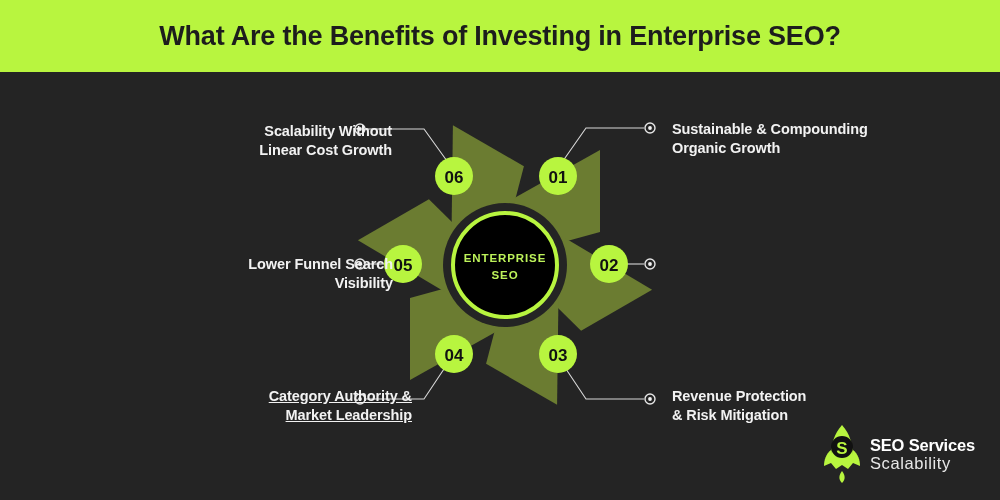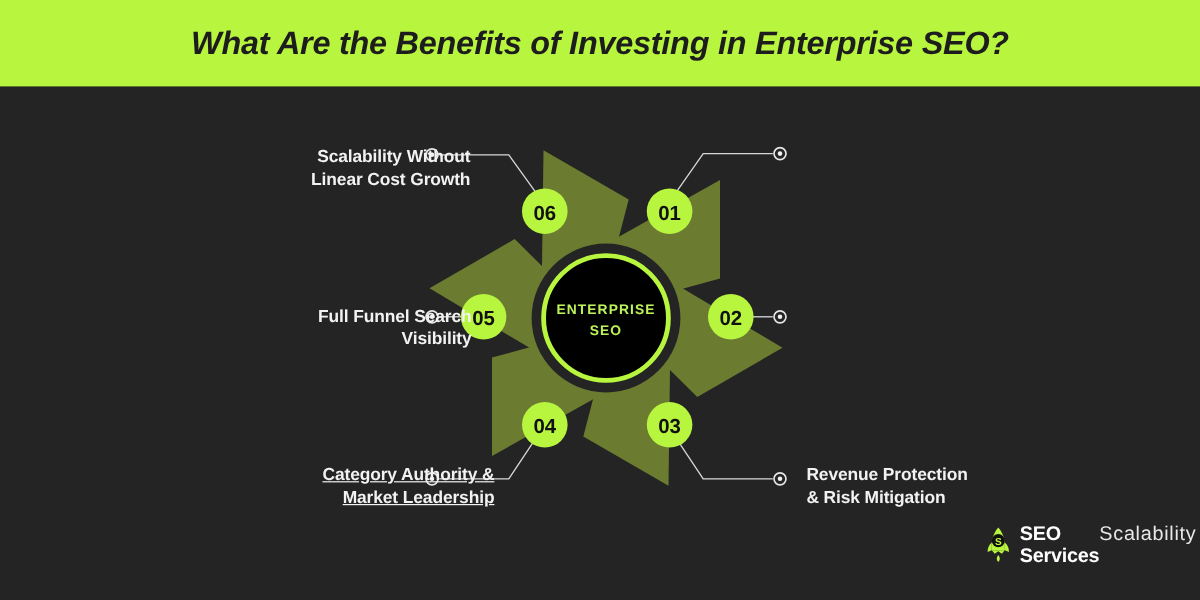--- a/index.html
+++ b/index.html
@@ -11,21 +11,21 @@
     position:relative;
   }
   #infographic {
     position:absolute; inset:0;
     width:1000px; height:500px;
   }
   .header-band {
     position:absolute; left:0; top:0;
     width:1000px; height:72px;
     background:#b8f53f;
-    display:flex; align-items:center; justify-content:center;font-style:italic;
+    display:flex; align-items:center; justify-content:center;
   }
   .header-title {
     font-size:27px;
     font-weight:bold;
     color:#1d1d1d;
     letter-spacing:-0.2px;
     white-space:nowrap;
   }
   .stage {
     position:absolute; left:0; top:72px;
@@ -67,21 +67,21 @@
     fill:#bdf25a;
     letter-spacing:0.9px;
     font-family:"Liberation Sans", sans-serif;
   }
   .logo {
     position:absolute;
     left:822px; top:418px;
     width:175px; height:72px;
     display:flex; align-items:center; gap:8px;
   }
-  .logo-text { display:flex; flex-direction:row; line-height:1.12;justify-content:center; }
+  .logo-text { display:flex; flex-direction:column; line-height:1.12;justify-content:center; }
   .logo-line1 {
     color:#ffffff; font-size:16.5px; font-weight:bold;
     letter-spacing:-0.2px;
   }
   .logo-line2 {
     color:#e8e8e8; font-size:16.5px; font-weight:normal;
     letter-spacing:0.6px;
   }
 </style>
 </head>
@@ -163,25 +163,27 @@
         <text x="454" y="289" text-anchor="middle" class="badge-num">04</text>
 
         <circle cx="403" cy="192" r="19" fill="#b8f53f"></circle>
         <text x="403" y="199" text-anchor="middle" class="badge-num">05</text>
 
         <circle cx="454" cy="104" r="19" fill="#b8f53f"></circle>
         <text x="454" y="111" text-anchor="middle" class="badge-num">06</text>
       </g>
     </svg>
 
+    <div class="label-block label-right lbl-1">Sustainable &amp; Compounding
+Organic Growth</div>
     <div class="label-block label-right lbl-3">Revenue Protection
 &amp; Risk Mitigation</div>
     <div class="label-block label-left  lbl-4">Category Authority &amp;
 Market Leadership</div>
-    <div class="label-block label-left  lbl-5">Full Funnel Search
+    <div class="label-block label-left  lbl-5">Lower Funnel Search
 Visibility</div>
     <div class="label-block label-left  lbl-6">Scalability Without
 Linear Cost Growth</div>
 
   </div>
 
   <div class="logo">
     <svg width="40" height="62" viewBox="0 0 40 62">
 
       <path d="M20 2 C28 11 31 22 31 32 L31 40 L9 40 L9 32 C9 22 12 11 20 2 Z" fill="#b8f53f"></path>

